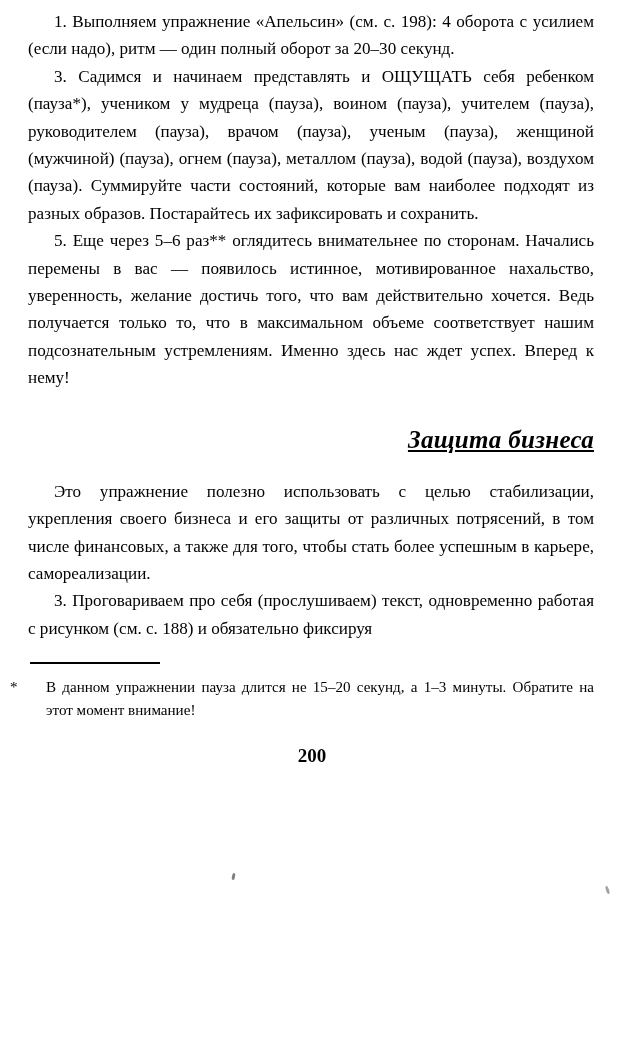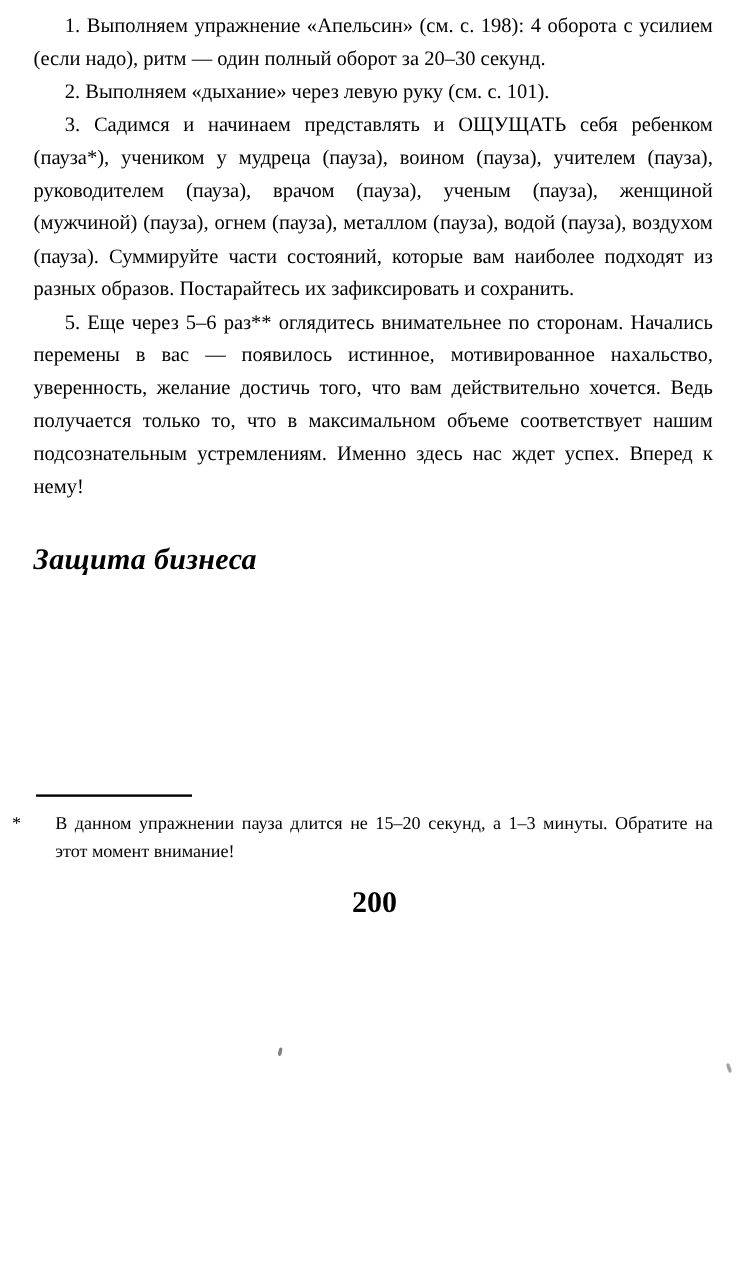--- a/index.html
+++ b/index.html
@@ -29,27 +29,28 @@
     font-size: 17.1px;
     line-height: 27.4px;
     text-align: justify;
     text-justify: inter-word;
   }
   .body-text p {
     margin: 0;
     text-indent: 26px;
   }
   .section-title {
-    text-align: left;
+    text-align: right;
     font-size: 25px;
     font-weight: bold;
     font-style: italic;
     font-family: "Liberation Serif", serif;
     margin: 34px 0 24px 0;
     letter-spacing: 0.3px;
+    text-decoration: underline;
   }
   .footnote-wrap {
     position: absolute;
     left: 28px;
     right: 26px;
     bottom: 58px;
     font-family: Liberation Serif, serif;
   }
   .footnote-rule {
     width: 130px;
@@ -70,46 +71,47 @@
   .fn-mark {
     display: inline-block;
     min-width: 18px;
   }
   .page-number {
     position: absolute;
     left: 4px;
     right: 0;
     bottom: 14px;
     text-align: center;
-    font-size: 25px;
+    font-size: 19px;
     font-weight: bold;
   }
   .speck {
     position: absolute;
     background: #555;
     border-radius: 40%;
   }
   .speck-a { left: 232px; top: 873px; width: 3px; height: 7px; transform: rotate(12deg); opacity: .75; }
   .speck-b { left: 606px; top: 886px; width: 3px; height: 8px; transform: rotate(-18deg); opacity: .55; }
 </style>
 </head>
 <body>
 
 <div class="page">
 
   <div class="body-text">
     <p>1. Выполняем упражнение «Апельсин» (см. с. 198): 4 оборота с усилием (если надо), ритм — один полный оборот за 20–30 секунд.</p>
-    <p>2. Выполняем «дыхание» через левую руку (см. с. 101).</p>
     <p>3. Садимся и начинаем представлять и ОЩУЩАТЬ себя ребенком (пауза*), учеником у мудреца (пауза), воином (пауза), учителем (пауза), руководителем (пауза), врачом (пауза), ученым (пауза), женщиной (мужчиной) (пауза), огнем (пауза), металлом (пауза), водой (пауза), воздухом (пауза). Суммируйте части состояний, которые вам наиболее подходят из разных образов. Постарайтесь их зафиксировать и сохранить.</p>
     <p>5. Еще через 5–6 раз** оглядитесь внимательнее по сторонам. Начались перемены в вас — появилось истинное, мотивированное нахальство, уверенность, желание достичь того, что вам действительно хочется. Ведь получается только то, что в максимальном объеме соответствует нашим подсознательным устремлениям. Именно здесь нас ждет успех. Вперед к нему!</p>
   </div>
 
   <h2 class="section-title">Защита бизнеса</h2>
 
   <div class="body-text">
+    <p>Это упражнение полезно использовать с целью стабилизации, укрепления своего бизнеса и его защиты от различных потрясений, в том числе финансовых, а также для того, чтобы стать более успешным в карьере, самореализации.</p>
+    <p>3. Проговариваем про себя (прослушиваем) текст, одновременно работая с рисунком (см. с. 188) и обязательно фиксируя</p>
   </div>
 
   <span class="speck speck-a"></span>
   <span class="speck speck-b"></span>
 
   <div class="footnote-wrap">
     <div class="footnote-rule"></div>
     <div class="footnote">
       <p>
         <span class="fn-mark">*</span><span>В данном упражнении пауза длится не 15–20 секунд, а 1–3 минуты. Обратите на этот момент внимание!</span>

